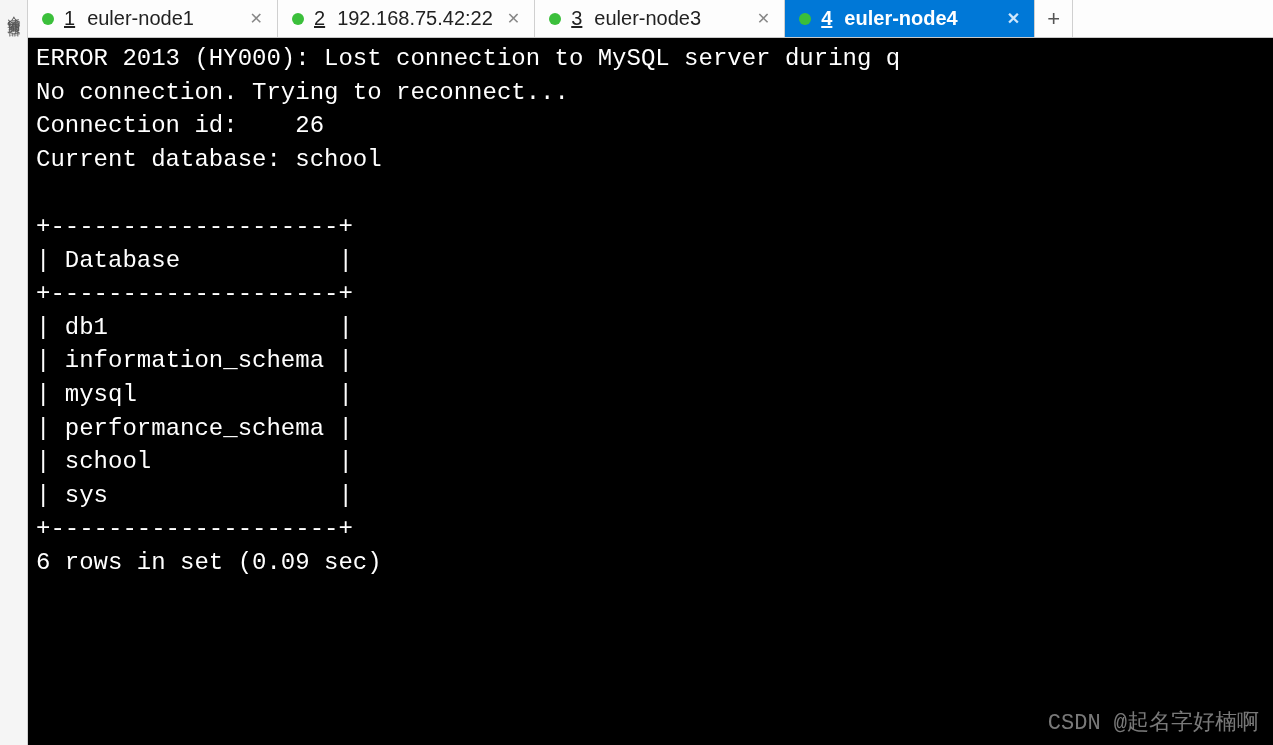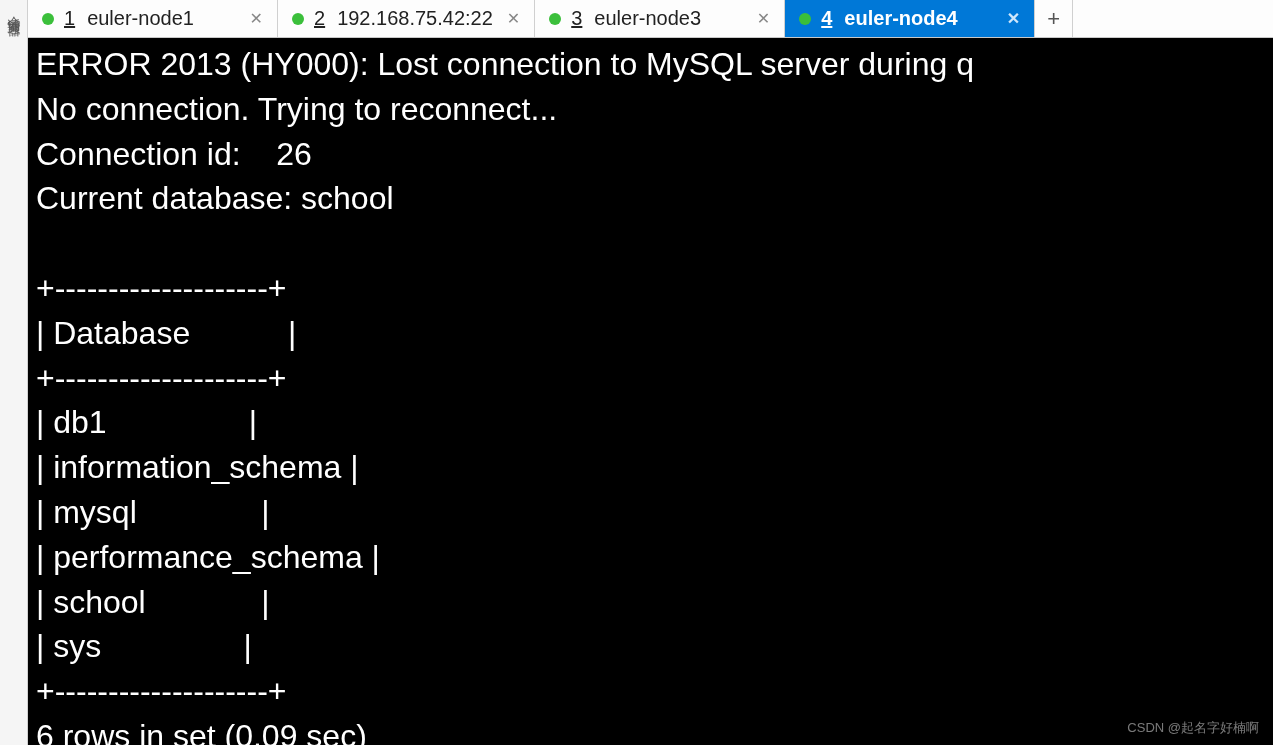--- a/index.html
+++ b/index.html
@@ -66,34 +66,34 @@
     justify-content: center;
     font-size: 22px;
     color: #555;
     border-right: 1px solid #d0d0d0;
     cursor: pointer;
   }
   .terminal {
     flex: 1;
     background: #000;
     color: #fff;
-    font-family: Liberation Sans, sans-serif;
-    font-size: 32px;
+    font-family: Liberation Mono, monospace;
+    font-size: 24px;
     line-height: 1.4;
     padding: 4px 8px 8px 8px;
     white-space: pre;
     overflow: hidden;
   }
   .watermark {
     position: absolute;
     right: 14px;
     bottom: 8px;
     color: rgba(220,220,220,0.55);
-    font-size: 13px;
-    font-family: Liberation Sans, sans-serif;
+    font-size: 22px;
+    font-family: Liberation Mono, monospace;
     pointer-events: none;
   }
 </style>
 </head>
 <body>
 
 <div class="app">
   <div class="sidebar">
     <span class="sidebar-label">会话管理器</span>
   </div>

